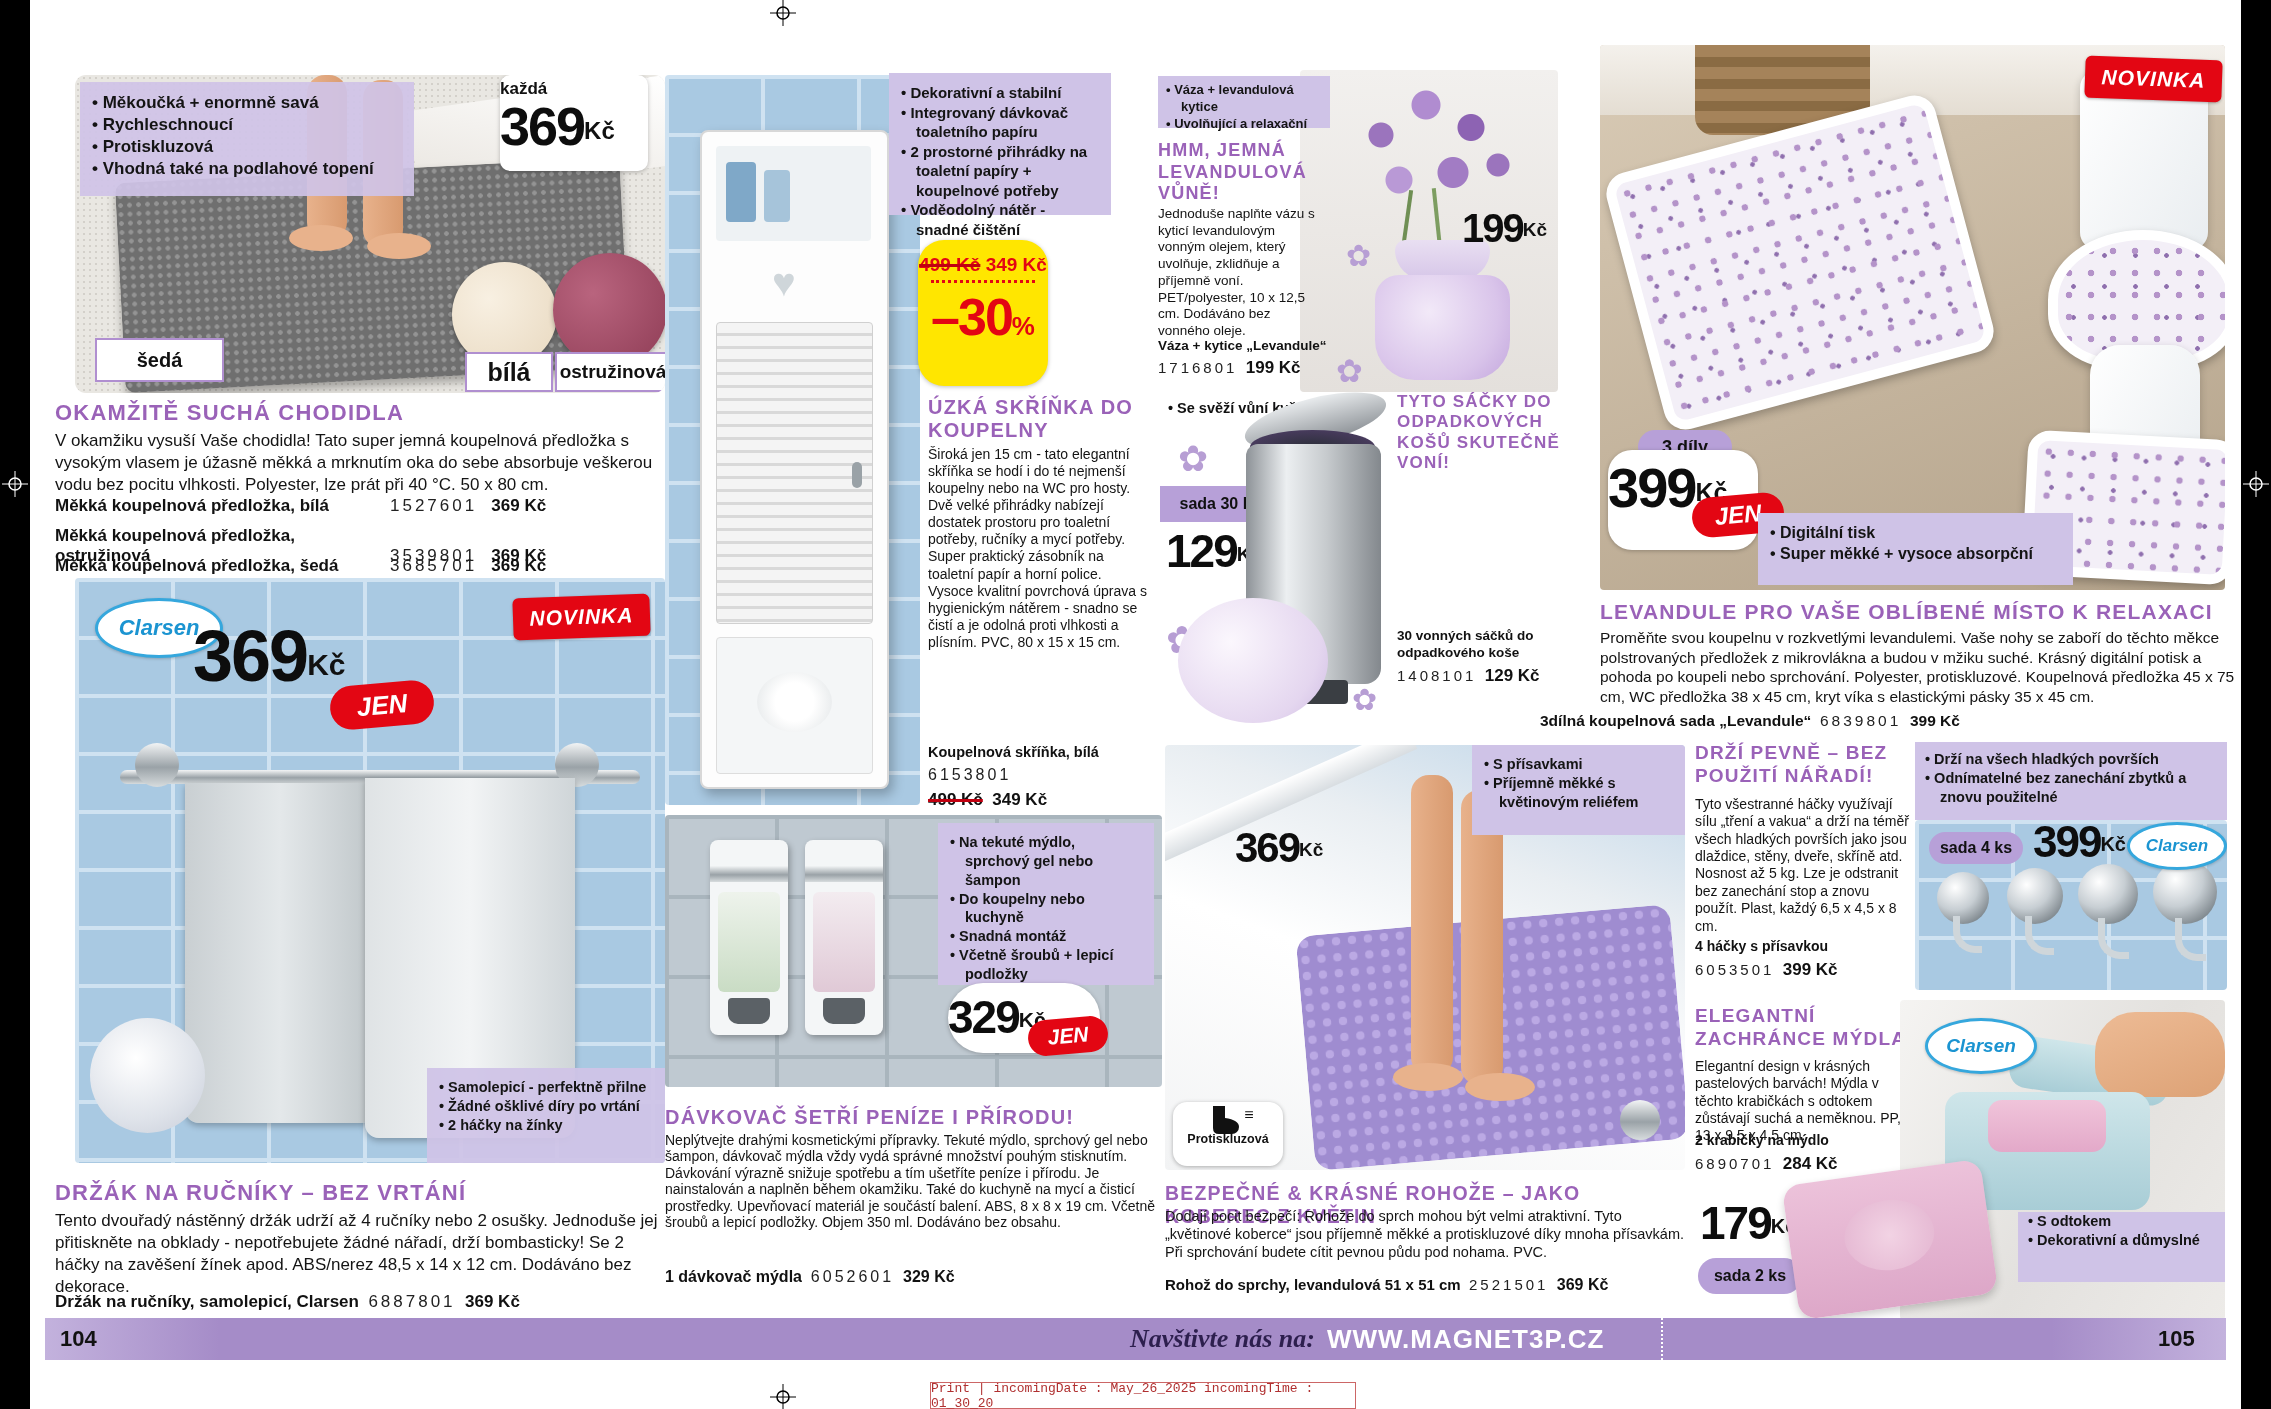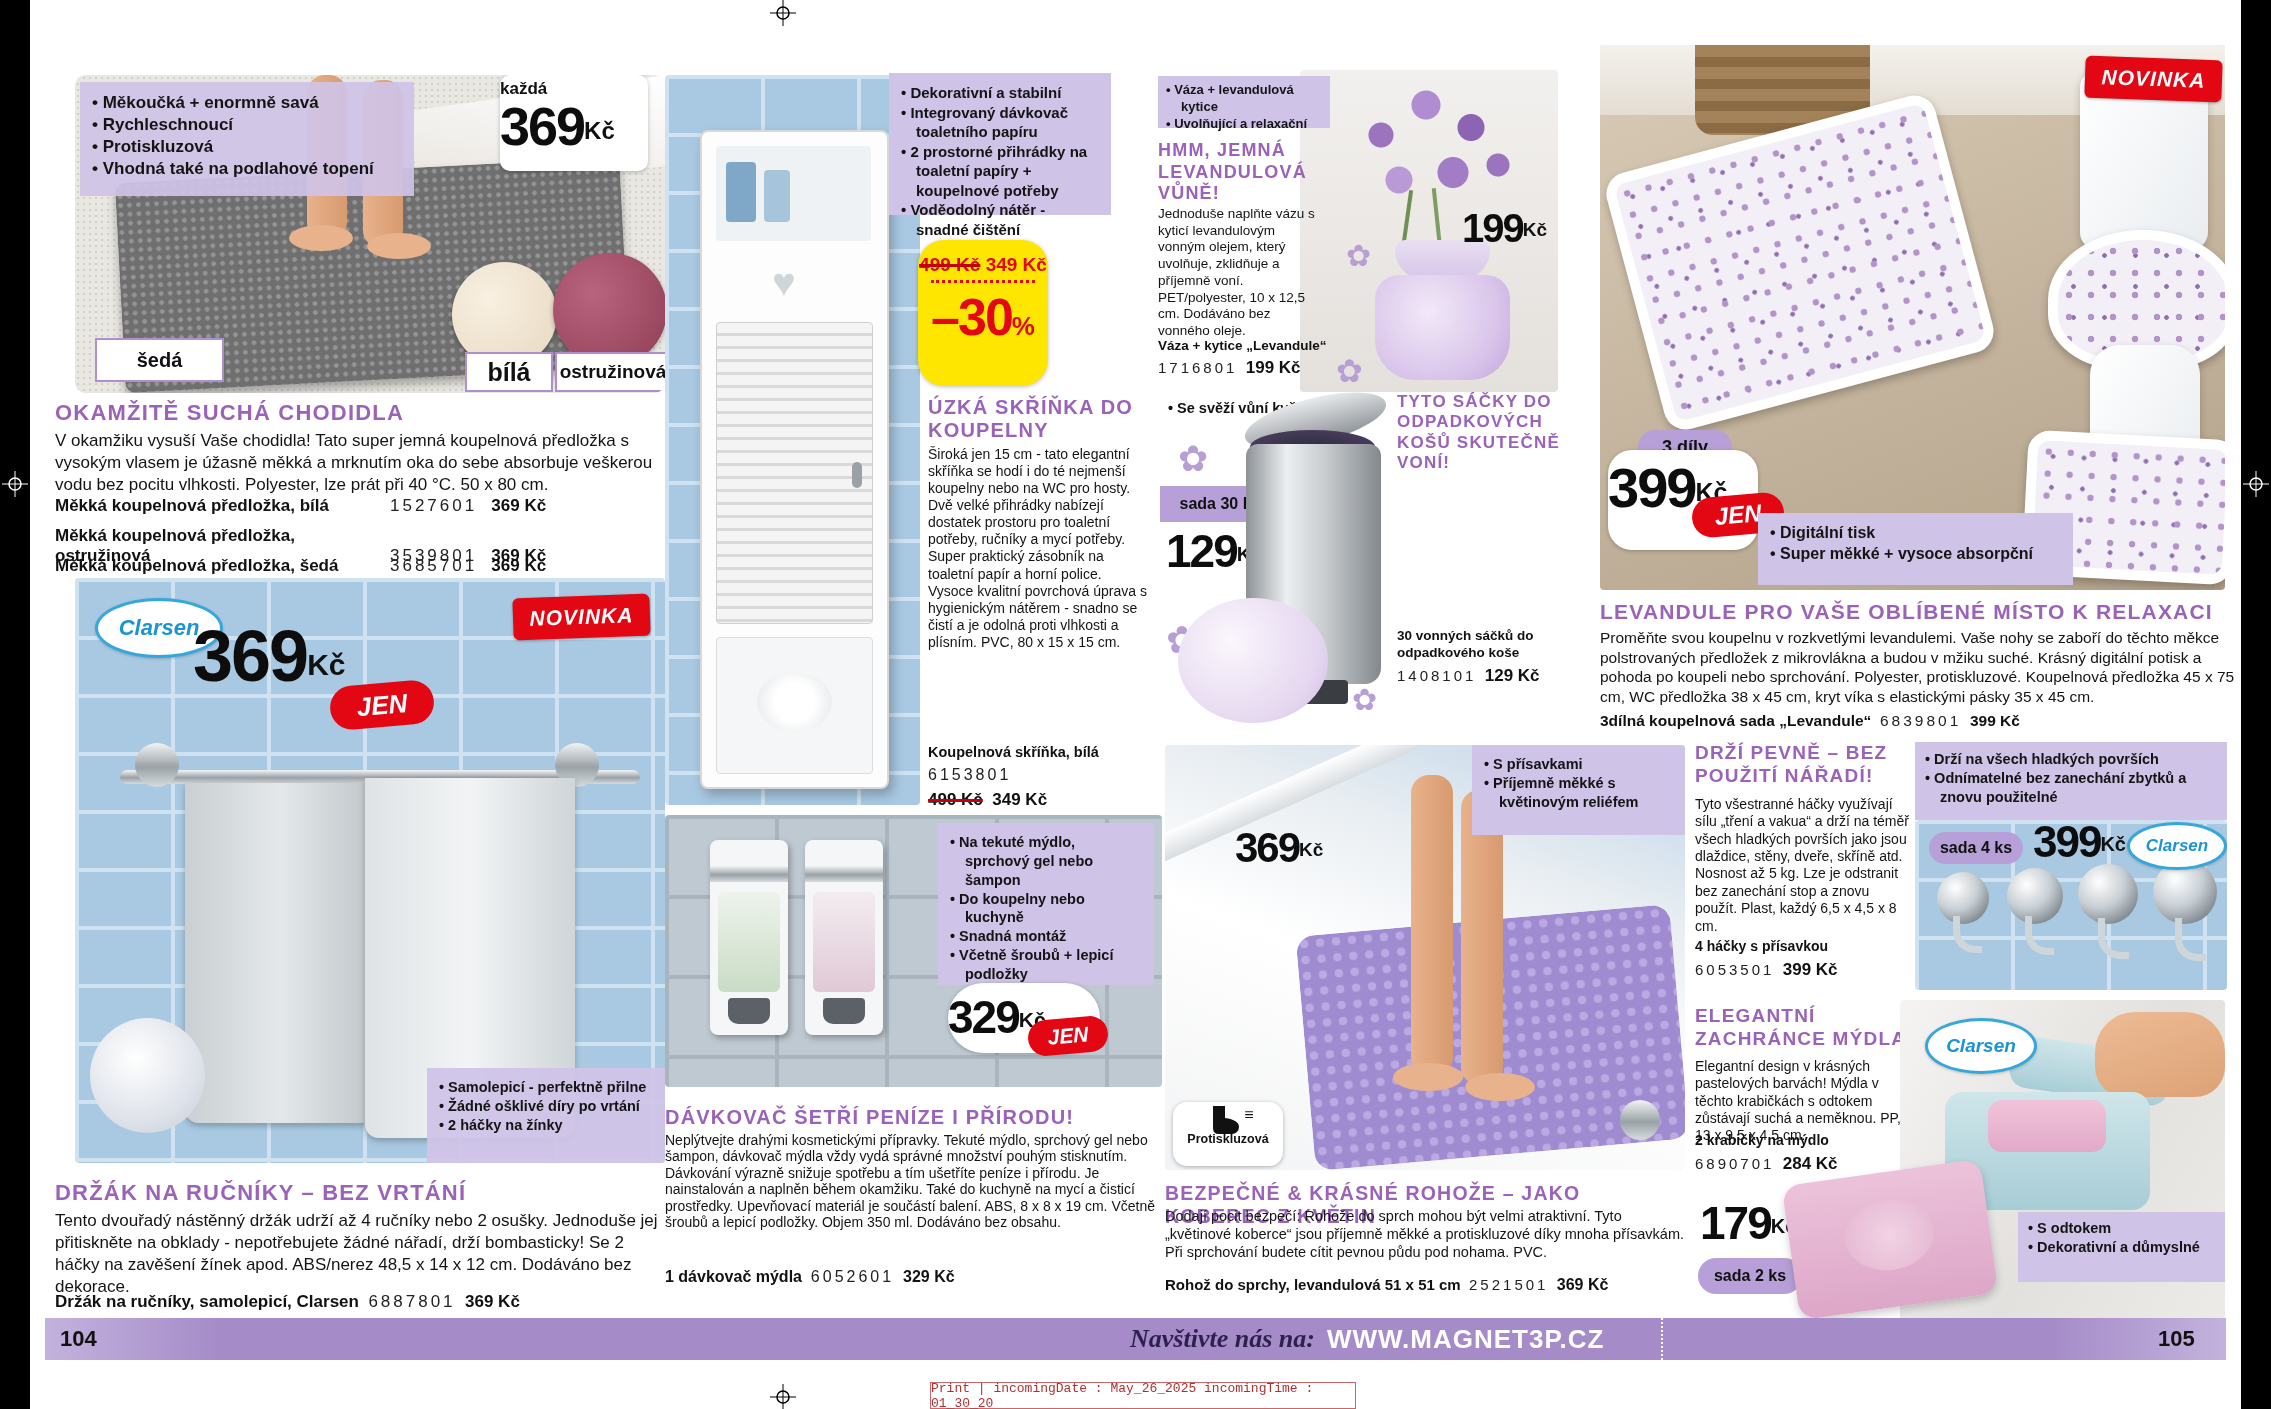--- a/index.html
+++ b/index.html
@@ -335,21 +335,21 @@
     <div class="abs jen" style="left:92px;top:450px;width:92px;height:40px;font-size:24px">JEN</div>
     <div class="abs bl" style="left:158px;top:468px;width:315px;height:72px">
       <ul style="font-size:16px">
         <li>Digitální tisk</li>
         <li>Super měkké + vysoce absorpční</li>
       </ul>
     </div>
   </div>
   <div class="abs h1" style="left:1600px;top:600px;width:630px;font-size:21px">LEVANDULE PRO VAŠE OBLÍBENÉ MÍSTO K RELAXACI</div>
   <div class="abs bd" style="left:1600px;top:628px;width:636px;font-size:15.5px;line-height:1.26">Proměňte svou koupelnu v rozkvetlými levandulemi. Vaše nohy se zaboří do těchto měkce polstrovaných předložek z mikrovlákna a budou v mžiku suché. Krásný digitální potisk a pohoda po koupeli nebo sprchování. Polyester, protiskluzové. Koupelnová předložka 45 x 75 cm, WC předložka 38 x 45 cm, kryt víka s elastickými pásky 35 x 45 cm.</div>
-  <div class="abs" style="left:1600px;top:712px;font-size:15.5px">
+  <div class="abs" style="left:1540px;top:712px;font-size:15.5px">
     <span class="tname">3dílná koupelnová sada „Levandule“</span>&nbsp;&nbsp;<span class="tcode">6839801</span>&nbsp;&nbsp;<span class="tprice">399 Kč</span>
   </div>
 
   <div class="abs h1" style="left:1695px;top:742px;width:230px;font-size:19px;line-height:1.2">DRŽÍ PEVNĚ – BEZ POUŽITÍ NÁŘADÍ!</div>
   <div class="abs bd" style="left:1695px;top:796px;width:218px;font-size:14px;line-height:1.24;font-weight:500">Tyto všestranné háčky využívají sílu „tření a vakua“ a drží na téměř všech hladkých površích jako jsou dlaždice, stěny, dveře, skříně atd. Nosnost až 5 kg. Lze je odstranit bez zanechání stop a znovu použít. Plast, každý 6,5 x 4,5 x 8 cm.</div>
   <div class="abs pname" style="left:1695px;top:938px;font-size:14px">4 háčky s přísavkou</div>
   <div class="abs" style="left:1695px;top:960px;font-size:15px">
     <span class="code">6053501</span>&nbsp;&nbsp;<span class="pr" style="font-size:17px">399 Kč</span>
   </div>
   <div class="abs" style="left:1915px;top:742px;width:312px;height:248px">
@@ -385,21 +385,21 @@
   <div class="abs" style="left:1700px;top:1200px">
     <span class="bignum" style="font-size:46px">179</span><span class="cur" style="font-size:20px;vertical-align:super">Kč</span>
   </div>
   <div class="abs pill" style="left:1698px;top:1258px;width:104px;height:36px;border-radius:18px;font-size:16px">sada 2 ks</div>
   <div class="abs ph marble" style="left:1900px;top:1000px;width:325px;height:320px">
     <div class="abs soapboxblue" style="left:110px;top:45px;width:160px;height:52px;transform:rotate(8deg)"></div>
     <div class="abs hand" style="left:195px;top:12px;width:130px;height:85px"></div>
     <div class="abs soapboxblue" style="left:45px;top:92px;width:205px;height:118px"></div>
     <div class="abs" style="left:88px;top:100px;width:118px;height:52px;background:linear-gradient(180deg,#f0c4da,#e3a9c9);border-radius:14px"></div>
     <div class="abs clarsen" style="left:25px;top:18px;width:106px;height:50px;font-size:19px">Clarsen</div>
-    <div class="abs bl" style="left:118px;top:212px;width:207px;height:70px;padding:7px 10px">
+    <div class="abs bl" style="left:118px;top:212px;width:207px;height:70px;padding:0 10px">
       <ul style="font-size:14.5px">
         <li>S odtokem</li>
         <li>Dekorativní a důmyslné</li>
       </ul>
     </div>
   </div>
   <div class="abs soapboxpink" style="left:1790px;top:1172px;width:200px;height:135px;transform:rotate(-8deg)">
     <div class="abs" style="left:55px;top:28px;width:90px;height:70px;background:radial-gradient(circle,#f2d3e4,#e3b4d0);border-radius:50%"></div>
   </div>
 

